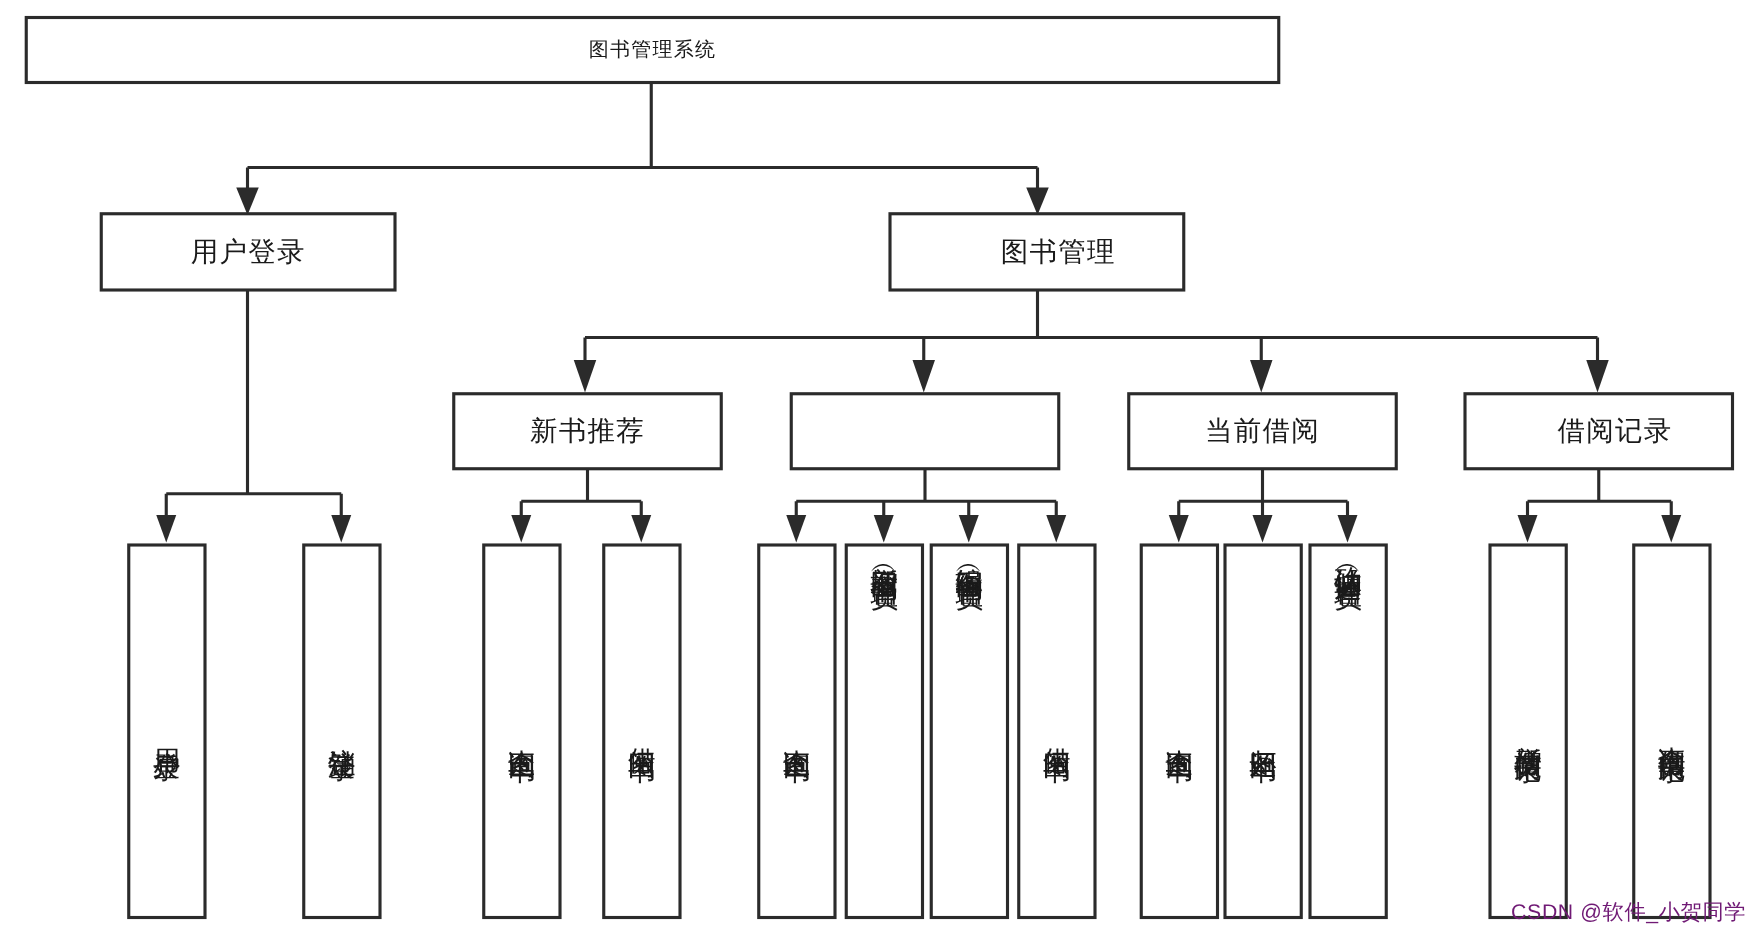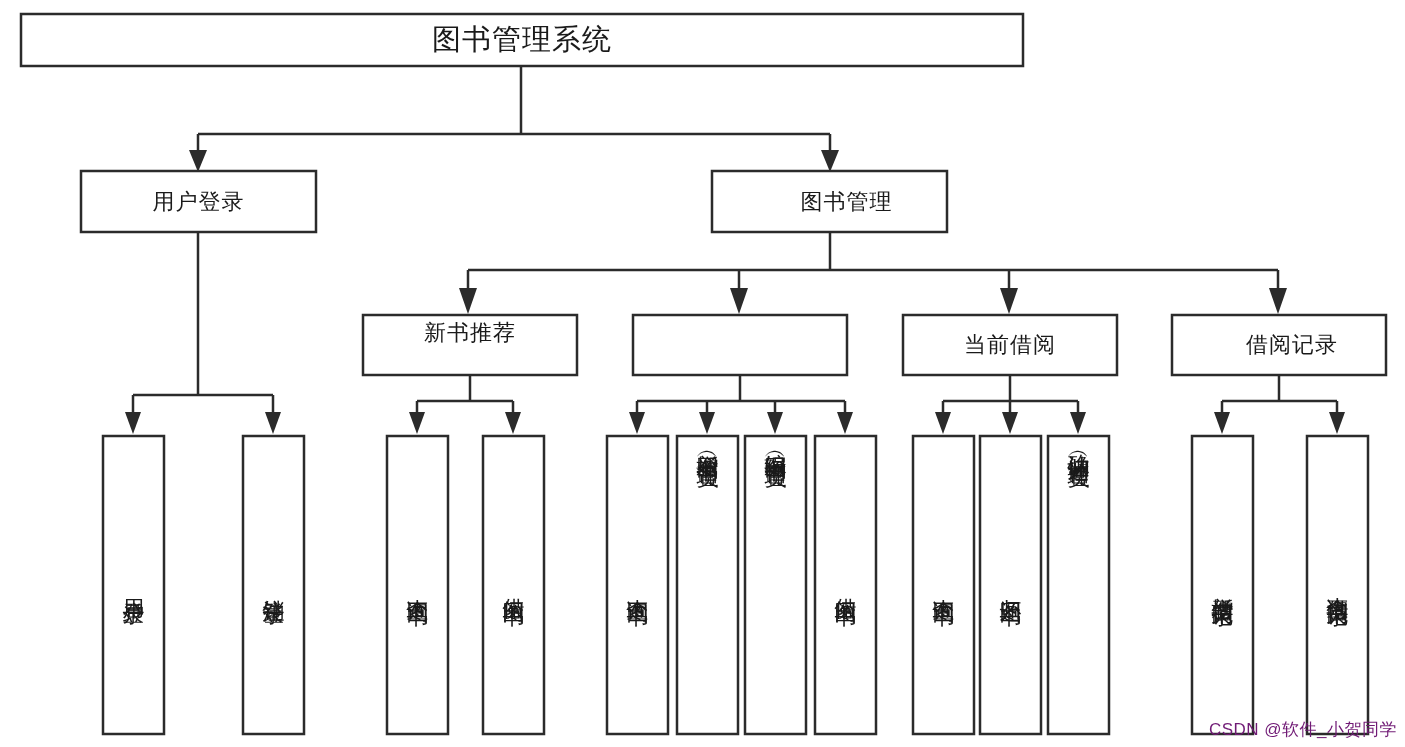--- a/index.html
+++ b/index.html
@@ -68,21 +68,21 @@
     pointer-events: none;
   }
   .horiz-label-text {
     font-family: "Liberation Sans", sans-serif;
     font-size: 22px;
     color: #1a1a1a;
     white-space: nowrap;
     letter-spacing: 1px;
   }
   .root-label-text {
-    font-size: 29px;
+    font-size: 16px;
   }
   #watermark {
     position: absolute;
     right: 8px;
     bottom: 6px;
     font-family: "Liberation Sans", sans-serif;
     font-size: 17px;
     color: #701a75;
     letter-spacing: 0.5px;
     white-space: nowrap;
@@ -204,21 +204,21 @@
   </div>
 
   <div class="horiz-label-wrap" style="left:81px; top:171px; width:235px; height:61px;">
     <span class="horiz-label-text">用户登录</span>
   </div>
 
   <div class="horiz-label-wrap" style="left:712px; top:171px; width:269px; height:61px;">
     <span class="horiz-label-text">图书管理</span>
   </div>
 
-  <div class="horiz-label-wrap" style="left:363px; top:303px; width:214px; height:60px;">
+  <div class="horiz-label-wrap" style="left:363px; top:315px; width:214px; height:60px;">
     <span class="horiz-label-text">新书推荐</span>
   </div>
 
 
   <div class="horiz-label-wrap" style="left:903px; top:315px; width:214px; height:60px;">
     <span class="horiz-label-text">当前借阅</span>
   </div>
 
   <div class="horiz-label-wrap" style="left:1172px; top:315px; width:240px; height:60px;">
     <span class="horiz-label-text">借阅记录</span>

